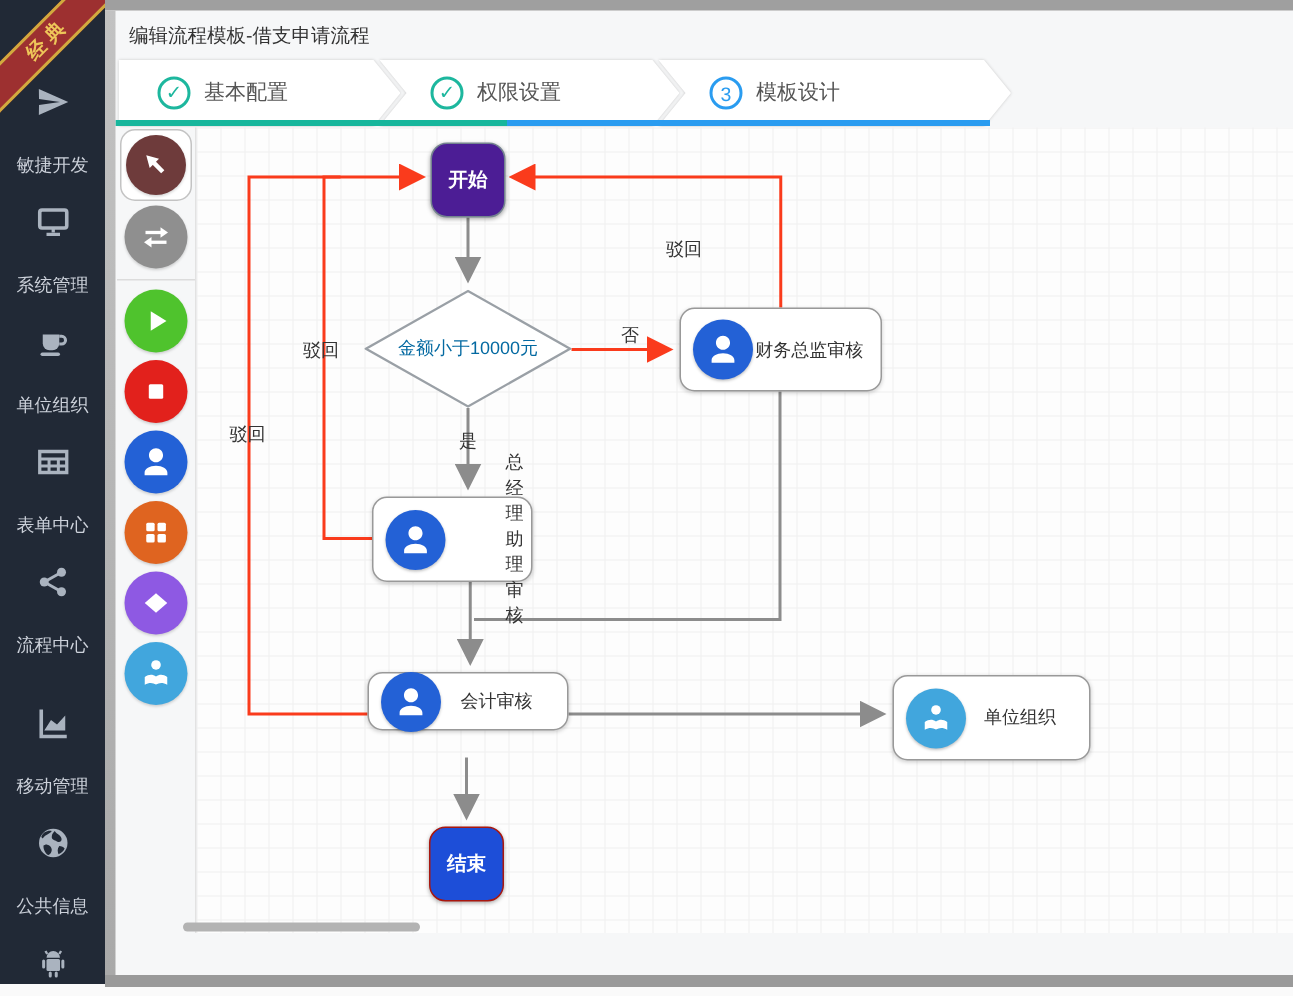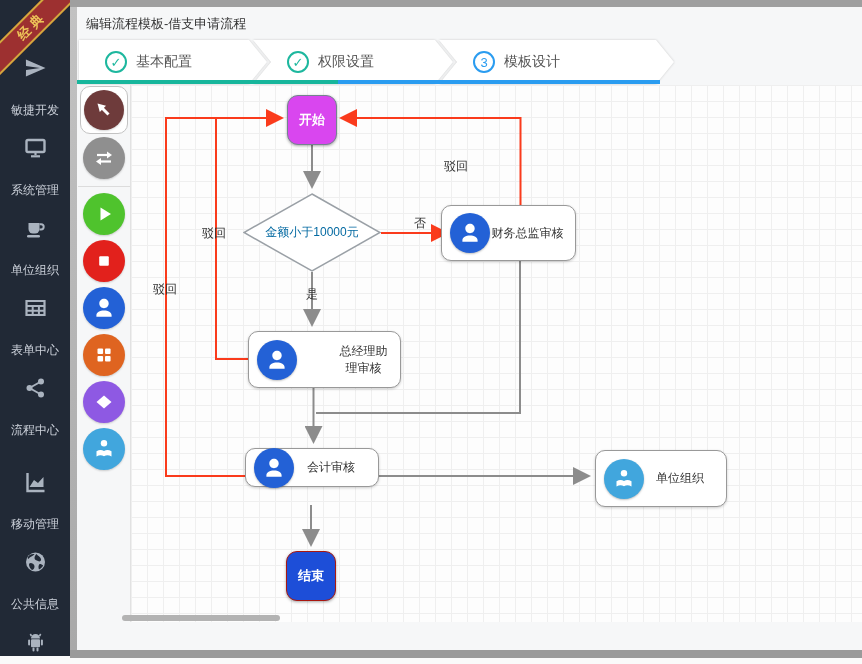--- a/index.html
+++ b/index.html
@@ -64,33 +64,33 @@
   .tool svg { width:24px; height:24px; }
   .pal-divider { width:52px; height:1px; background:#dcdcdc; margin:2px 0 6px; }
   .c-maroon{background:#6e3b3b;} .c-gray{background:#8f8f8f;} .c-green{background:#4fc32d;}
   .c-red{background:#e2211c;} .c-blue{background:#2361d6;} .c-orange{background:#df6420;}
   .c-purple{background:#8e59e3;} .c-lblue{background:#41a6dd;}
 
   
   .node-start, .node-end { position:absolute; width:50px; height:50px; border-radius:11px; display:flex;
         align-items:center; justify-content:center; color:#fff; font-size:13px; font-weight:bold;
         box-shadow:0 1px 3px rgba(0,0,0,.35); }
-  .node-start { left:210px; top:10px; background:#d946ef; border:1.5px solid #74838f; }
+  .node-start { left:210px; top:10px; background:#4c1d95; border:1.5px solid #74838f; }
   .node-end   { left:209px; top:466px; background:#1d4ed8; border:1.5px solid #a9170f; }
   .node-diamond { position:absolute; left:166px; top:108px; width:138px; height:79px; }
   .node-diamond .dtext { position:absolute; inset:0; display:flex; align-items:center; justify-content:center;
         font-size:12px; color:#0369a1; }
   .task { position:absolute; background:#fff; border:1px solid #999; border-radius:10px;
           box-shadow:0 1px 3px rgba(0,0,0,.2); display:flex; align-items:center; padding:0 10px 0 8px; }
   .avatar { width:40px; height:40px; border-radius:50%; flex:0 0 40px; display:flex; align-items:center; justify-content:center;
             box-shadow:0 1px 2px rgba(0,0,0,.25); }
   .avatar svg { width:24px; height:24px; }
   .task-label { flex:1; text-align:center; font-size:12px; color:#333; }
-  .t-cfo { left:364px; top:120px; width:135px; height:56px; }
-  .t-assist { left:171px; top:246px; width:153px; height:57px;gap:40px; }
+  .t-cfo { left:376px; top:120px; width:135px; height:56px; }
+  .t-assist { left:171px; top:246px; width:107px; height:57px;gap:40px; }
   .t-acct { left:168px; top:363px; width:134px; height:39px; }
   .t-gm { left:518px; top:365px; width:132px; height:57px; }
 
   .edge-label { position:absolute; font-size:12px; color:#333; }
   .l-reject1 { left:367px; top:73px; }
   .l-reject2 { left:125px; top:140px; }
   .l-reject3 { left:76px; top:196px; }
   .l-no  { left:337px; top:130px; }
   .l-yes { left:229px; top:201px; }
 

